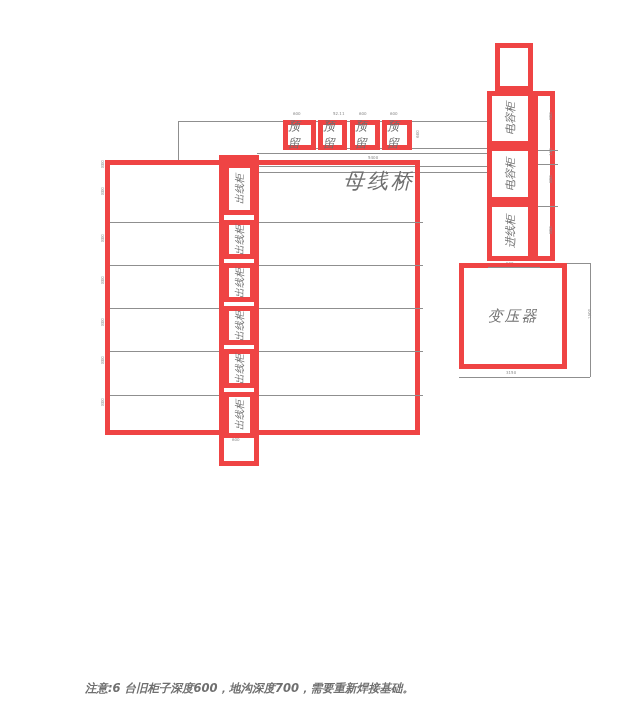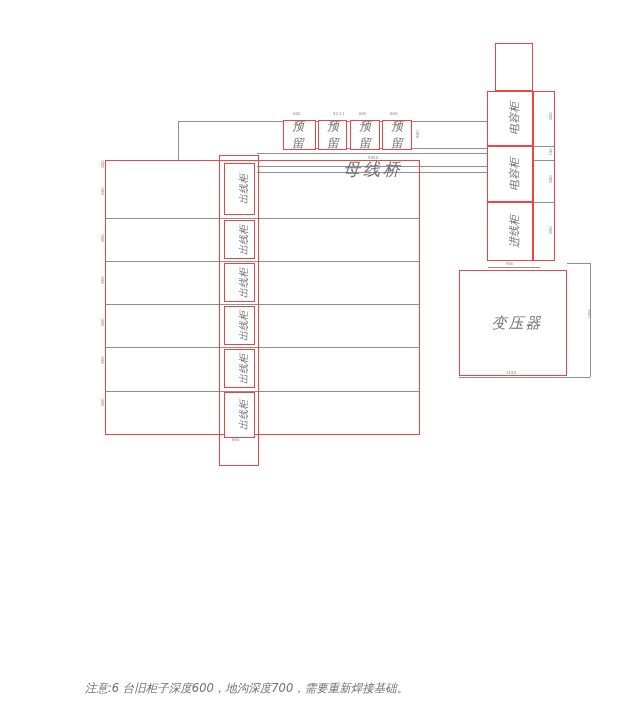--- a/index.html
+++ b/index.html
@@ -2,21 +2,21 @@
 <html><head>
 <meta charset="utf-8">
 <style>
   html,body{margin:0;padding:0;background:#fff;}
   #canvas{
     position:relative;width:644px;height:721px;background:#ffffff;
     font-family:"DejaVu Sans",sans-serif;overflow:hidden;
   }
   .hl{position:absolute;height:0;border-top:1px solid #8f8f8f;}
   .vl{position:absolute;width:0;border-left:1px solid #8f8f8f;}
-  .box{position:absolute;border:1px solid #ef4444;background:#ffffff;box-sizing:border-box;padding-left:8px;}
+  .box{position:absolute;border:5px solid #ef4444;background:#ffffff;box-sizing:border-box;}
   .nofill{background:transparent;}
   .cad{color:#6f6f6f;font-style:italic;}
   .rot{position:absolute;display:flex;align-items:center;justify-content:center;}
   .rot>span{transform:rotate(-90deg);white-space:nowrap;display:block;}
   .dim{position:absolute;font-size:4px;color:#8a8a8a;font-style:normal;white-space:nowrap;line-height:4px;letter-spacing:0;}
   .dimrot{transform:rotate(-90deg);transform-origin:center;}
   .center{display:flex;align-items:center;justify-content:center;}
   .lbl{position:absolute;white-space:nowrap;}
 </style>
 </head>
@@ -82,21 +82,21 @@
     </div>
   <div class="box cad center" style="left:350px;top:120px;width:30px;height:30px;font-size:12px;">
     <span>预留</span>
     </div>
   <div class="box cad center" style="left:382px;top:120px;width:30px;height:30px;font-size:12px;">
     <span>预留</span>
     </div>
   <div class="dim dimrot" style="left:414px;top:132px;">600</div>
   <div class="dim" style="left:368px;top:156px;">5400</div>
 
-  <div class="lbl cad" style="left:343px;top:158px;font-size:17px;letter-spacing:3px;">母线桥</div>
+  <div class="lbl cad" style="left:343px;top:167px;font-size:21px;letter-spacing:3px;">母线桥</div>
 
   <div class="box nofill" style="left:495px;top:43px;width:38px;height:48px;"></div>
   <div class="box rot cad" style="left:487px;top:91px;width:46px;height:55px;font-size:11px;">
     <span>电容柜</span>
     </div>
   <div class="box rot cad" style="left:487px;top:146px;width:46px;height:56px;font-size:11px;">
     <span>电容柜</span>
     </div>
   <div class="box rot cad" style="left:487px;top:202px;width:46px;height:59px;font-size:11px;">
     <span>进线柜</span>
@@ -106,25 +106,25 @@
     <div class="hl" style="left:0;top:54px;width:20px;"></div>
     <div class="hl" style="left:0;top:68px;width:20px;"></div>
     <div class="hl" style="left:0;top:110px;width:20px;"></div>
   </div>
   <div class="dim dimrot" style="left:547px;top:114px;">800</div>
   <div class="dim dimrot" style="left:547px;top:150px;">150</div>
   <div class="dim dimrot" style="left:547px;top:177px;">800</div>
   <div class="dim dimrot" style="left:547px;top:228px;">800</div>
 
   <div class="dim" style="left:506px;top:262px;">900</div>
-  <div class="box center cad" style="left:459px;top:263px;width:108px;height:106px;font-size:15px;letter-spacing:2px;margin-top:7px;">
+  <div class="box center cad" style="left:459px;top:263px;width:108px;height:106px;font-size:15px;letter-spacing:2px;">
     <span>变压器</span>
     </div>
   <div class="hl" style="left:488px;top:267px;width:52px;"></div>
   <div class="hl" style="left:567px;top:263px;width:23px;"></div>
   <div class="vl" style="left:590px;top:263px;height:114px;"></div>
   <div class="hl" style="left:459px;top:377px;width:131px;"></div>
   <div class="dim" style="left:506px;top:371px;">3150</div>
   <div class="dim dimrot" style="left:585px;top:312px;">1500</div>
 
-  <div class="lbl cad" style="left:85px;top:681px;font-size:11.5px;">注意:6 台旧柜子深度600，地沟深度700，需要重新焊接基础。</div>
+  <div class="lbl cad" style="left:85px;top:681px;font-size:11.5px;font-weight:bold;">注意:6 台旧柜子深度600，地沟深度700，需要重新焊接基础。</div>
 
 </div>
 
 </body></html>

